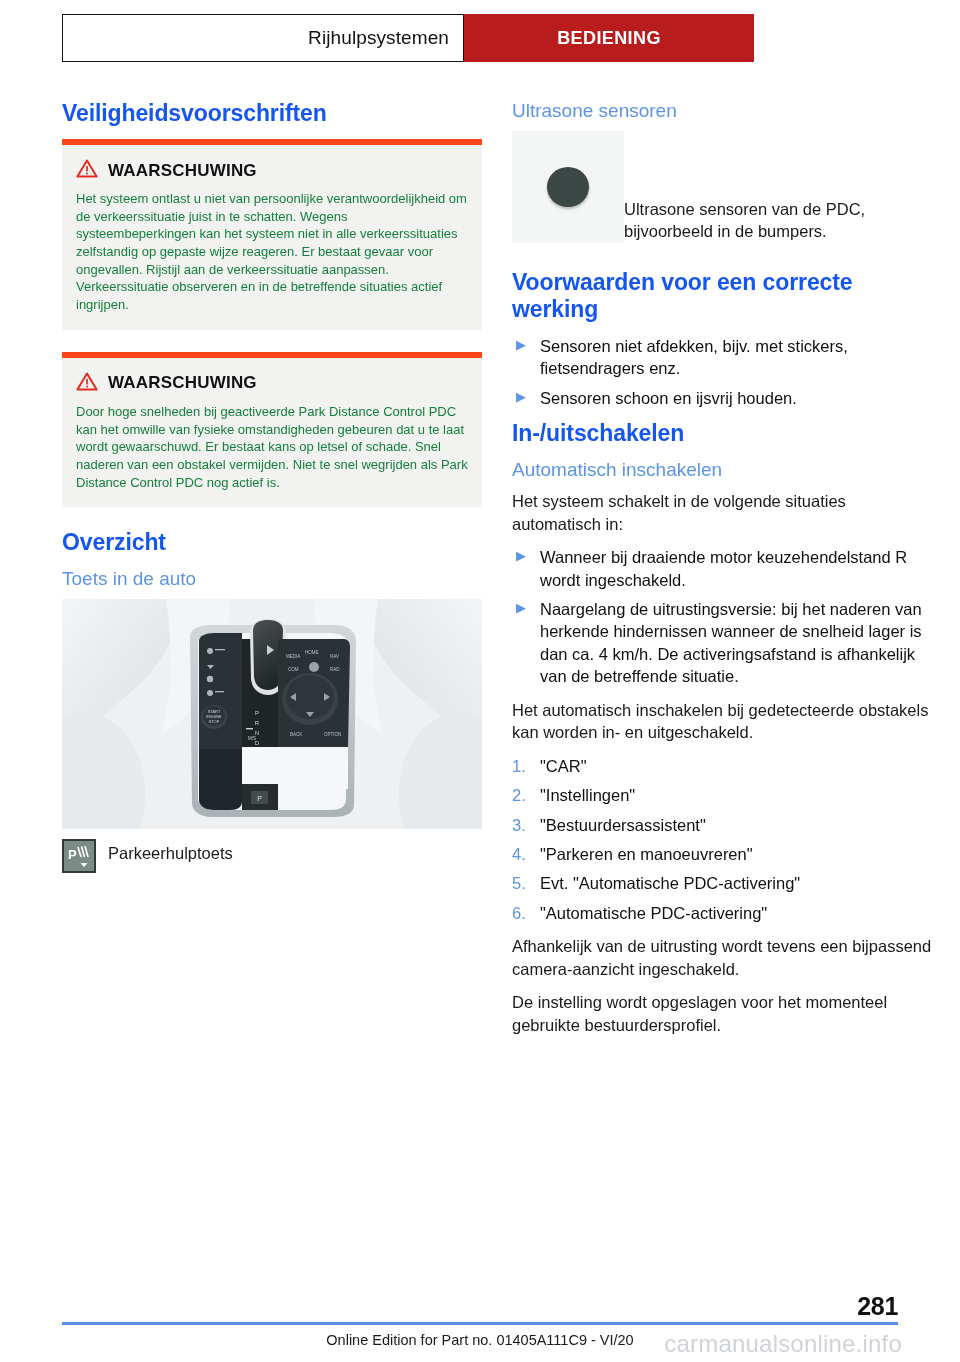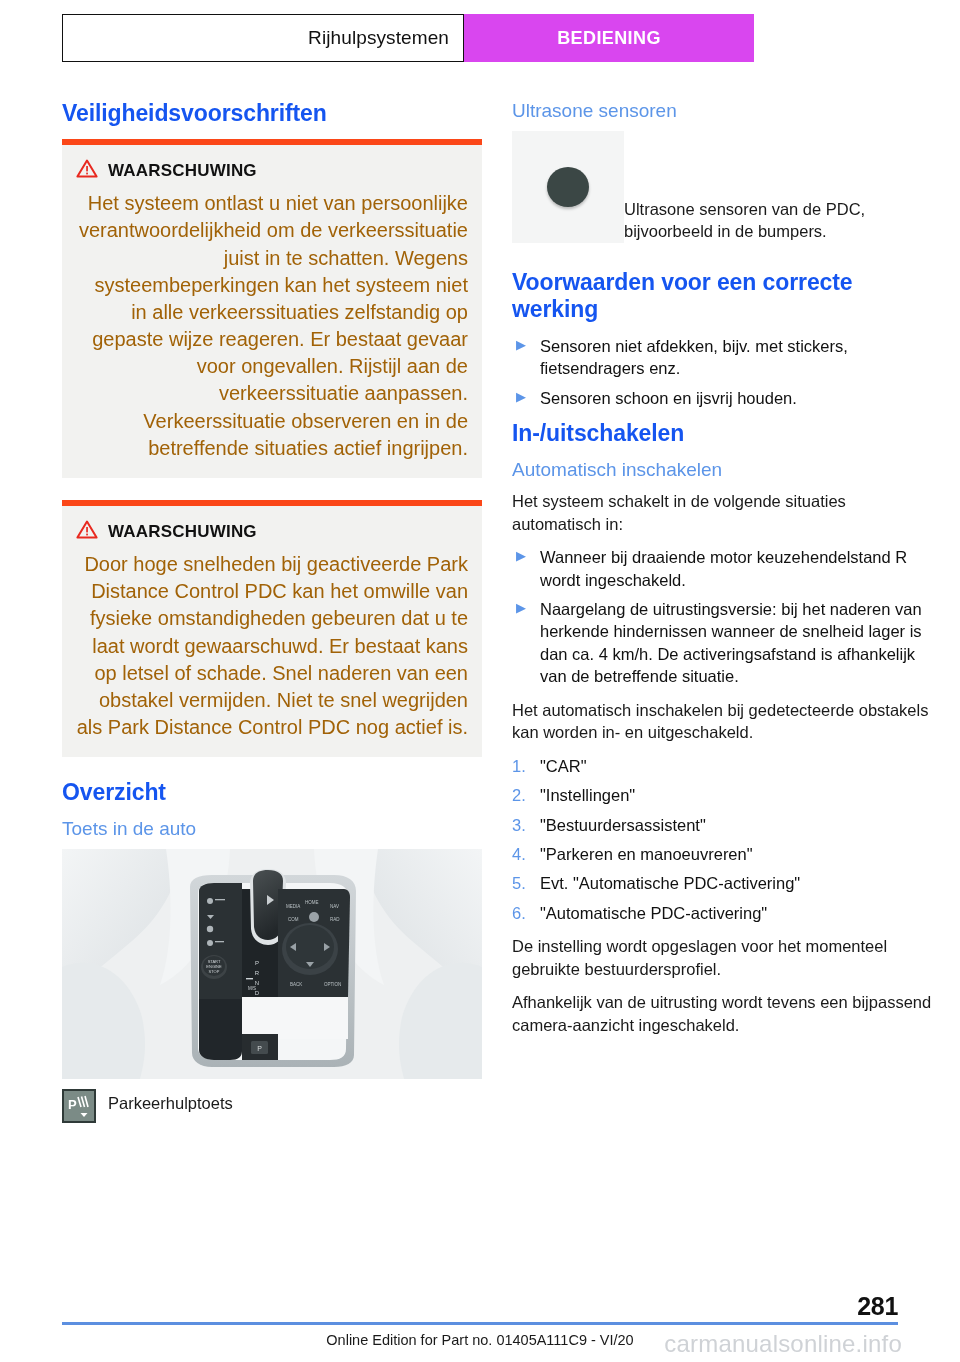--- a/index.html
+++ b/index.html
@@ -43,21 +43,21 @@
     background: #ffffff;
   }
   .header-chapter-label {
     font-size: 19px;
     font-weight: 400;
     color: #111111;
     letter-spacing: 0.1px;
   }
   .header-section {
     width: 290px;
-    background: #d946ef;
+    background: #b91c1c;
     display: flex;
     align-items: center;
     justify-content: center;
     box-sizing: border-box;
   }
   .header-section-label {
     color: #ffffff;
     font-size: 18px;
     font-weight: bold;
     letter-spacing: 0.4px;
@@ -102,24 +102,23 @@
     gap: 10px;
     margin-bottom: 8px;
   }
   .warn-title {
     font-size: 17px;
     font-weight: bold;
     color: #111111;
     letter-spacing: 0.2px;
   }
   .warn-body {
-    font-size: 20px;
+    font-size: 13px;
     line-height: 1.36;
-    color: #a16207;
-    text-align: right;
+    color: #15803d;
   }
   .tri-icon { display: block; }
 
   p.body {
     font-size: 16.5px;
     line-height: 1.36;
     color: #1a1a1a;
     margin: 0 0 11px 0;
   }
 
@@ -480,22 +479,22 @@
       <li>
         <span class="step-num">5.</span>
         <span class="step-text">Evt. "Automatische PDC-activering"</span>
       </li>
       <li>
         <span class="step-num">6.</span>
         <span class="step-text">"Automatische PDC-activering"</span>
       </li>
     </ol>
 
+    <p class="body">Afhankelijk van de uitrusting wordt tevens een bijpassend camera-aanzicht ingeschakeld.</p>
     <p class="body">De instelling wordt opgeslagen voor het momenteel gebruikte bestuurdersprofiel.</p>
-    <p class="body">Afhankelijk van de uitrusting wordt tevens een bijpassend camera-aanzicht ingeschakeld.</p>
   </div>
 
   <div class="page-number">281</div>
   <div class="footer-rule"></div>
   <div class="footer-note">Online Edition for Part no. 01405A111C9 - VI/20</div>
   <div class="watermark">carmanualsonline.info</div>
 
 </div>
 
 </body></html>

